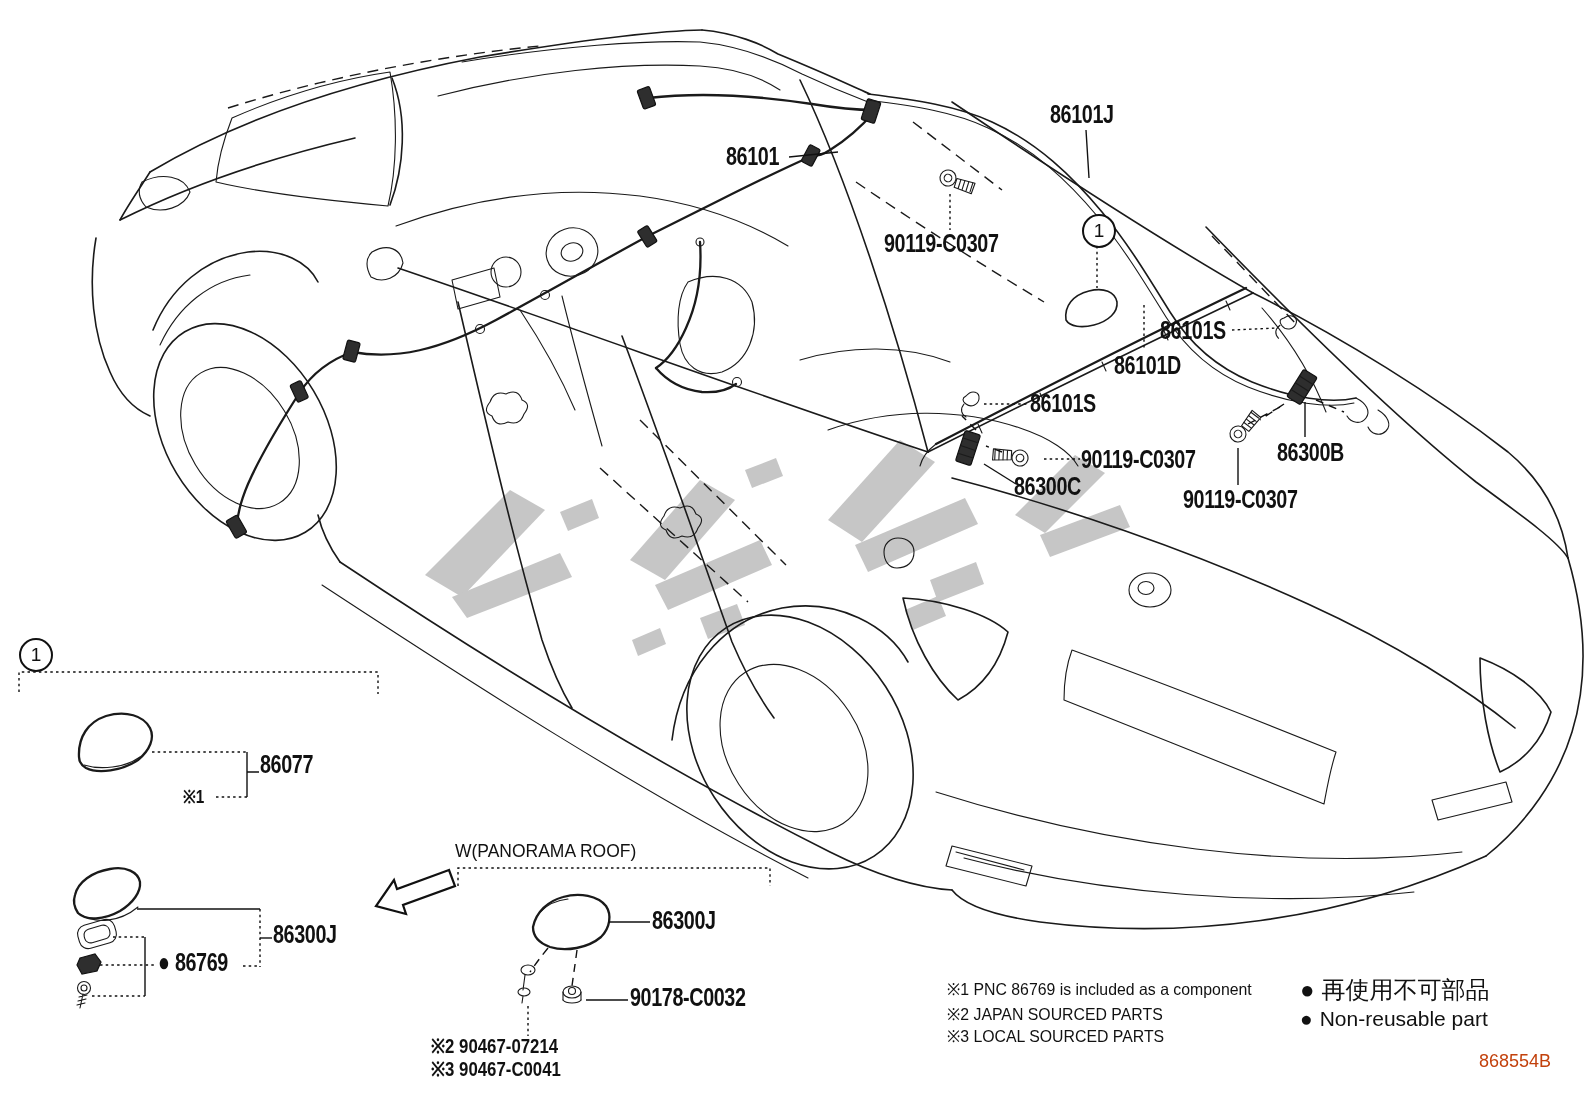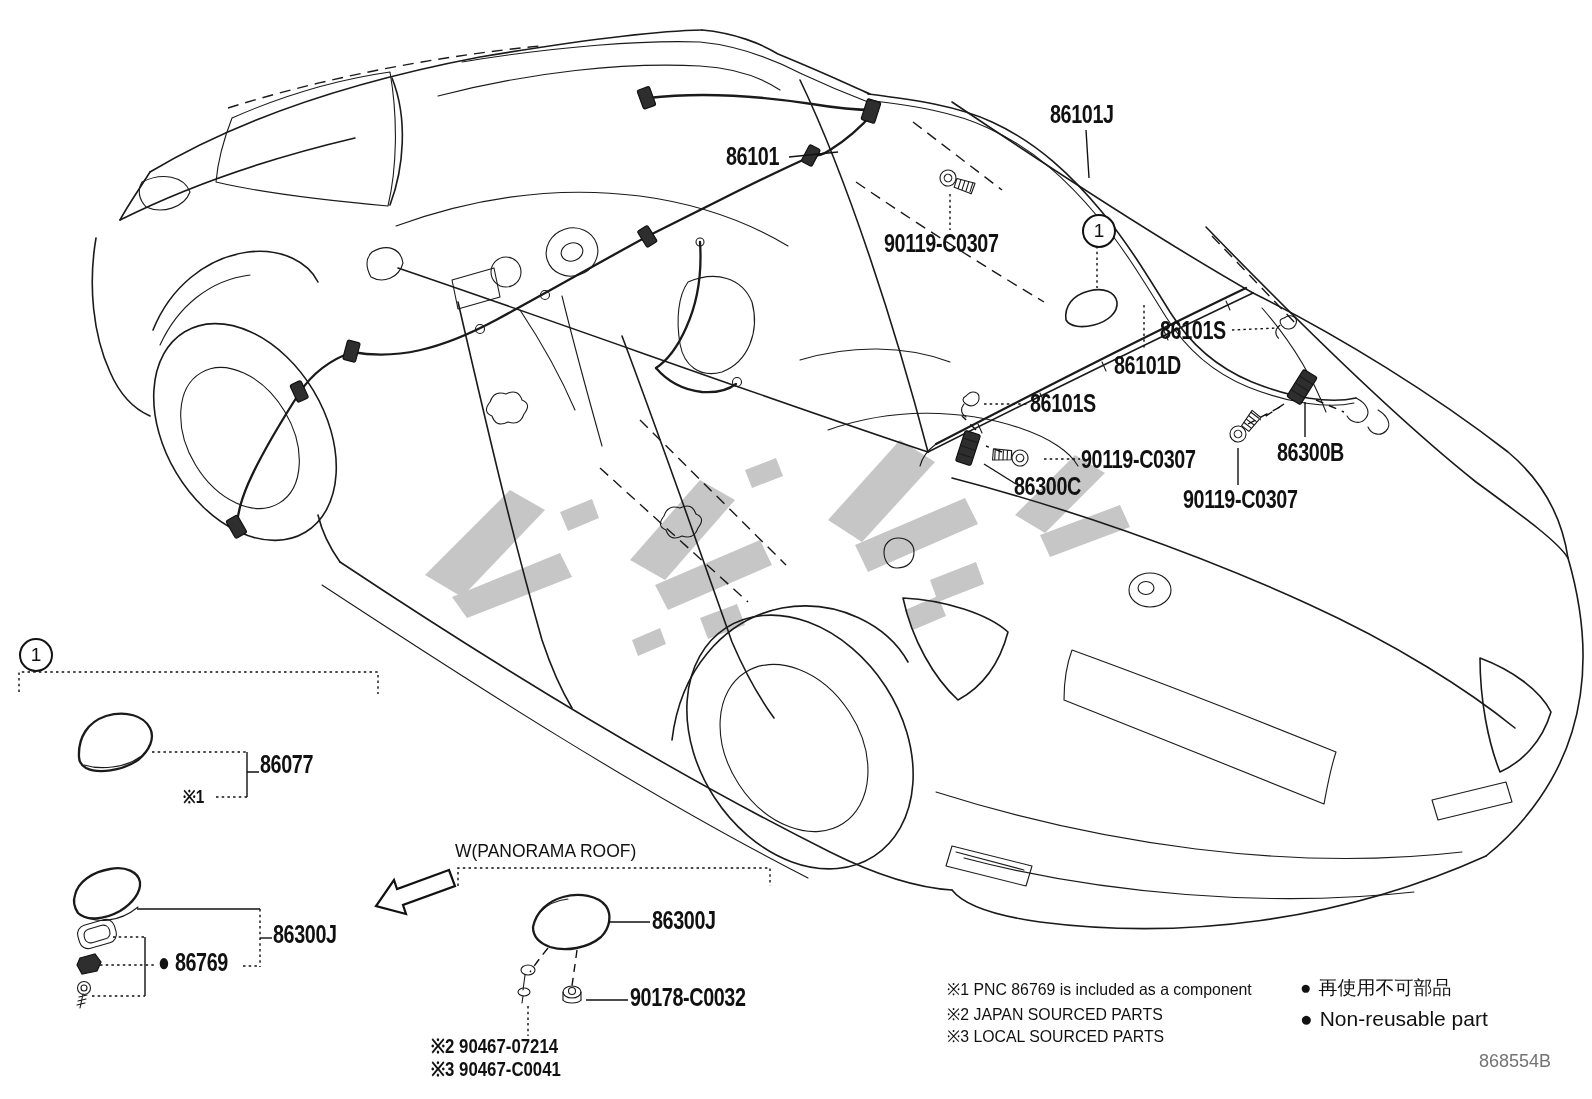--- a/index.html
+++ b/index.html
@@ -16,23 +16,23 @@
   .dsh{stroke-dasharray:8 6;}
   .dark{fill:#2e2e2e;stroke:#111;stroke-width:1.2;}
   .wm{fill:#c6c6c6;}
   
   .lbl{position:absolute;white-space:nowrap;transform-origin:0 0;line-height:1;}
   .pl{font-weight:700;font-size:26px;letter-spacing:-0.5px;transform:scaleX(.76);}
   .ref-sm{font-weight:700;font-size:18px;transform:scaleX(.85);}
   .ref{font-weight:700;font-size:20px;transform:scaleX(.84);}
   .cap{font-size:19px;transform:scaleX(.92);}
   .note{font-size:16.5px;transform:scaleX(.96);}
-  .legend-jp{font-size:19px;}
+  .legend-jp{font-size:24px;}
   .legend-en{font-size:21px;}
-  .code{font-size:18px;color:#737373;}
+  .code{font-size:18px;color:#c2410c;}
   .marker{margin-right:7px;}
   .callout{position:absolute;width:30px;height:30px;border:2px solid #111;border-radius:50%;
            display:flex;align-items:center;justify-content:center;font-size:19px;background:#fff;}
 </style>
 </head>
 <body>
 
 <div class="stage">
 
 <svg width="1592" height="1099" viewBox="0 0 1592 1099">

